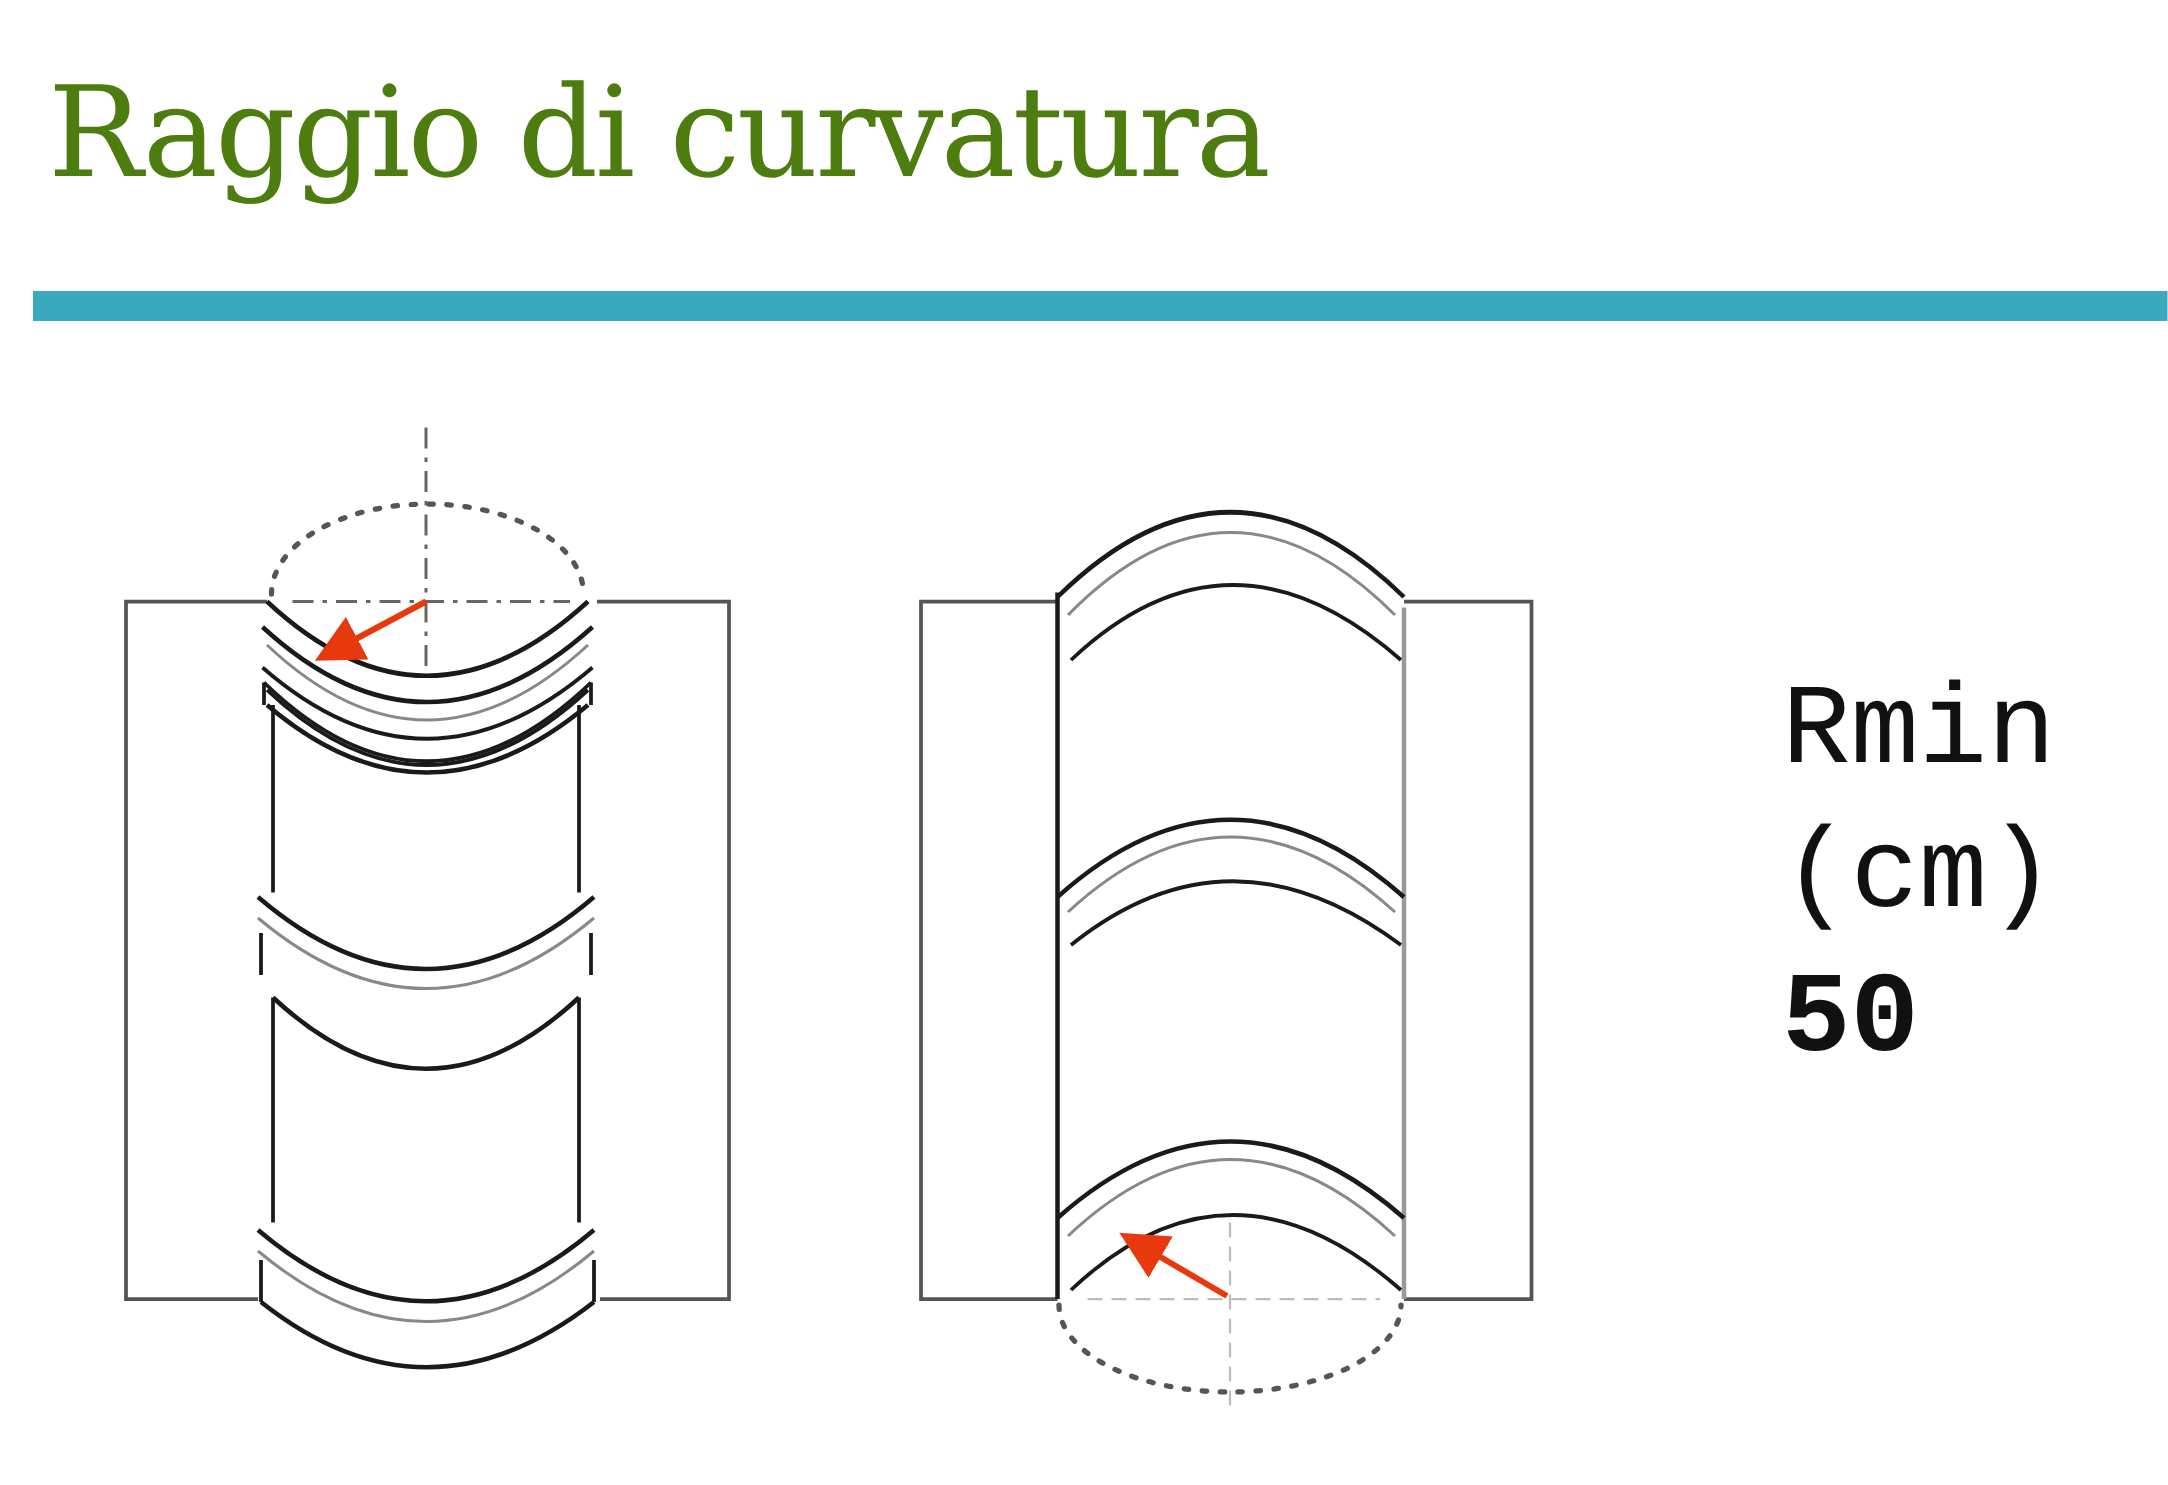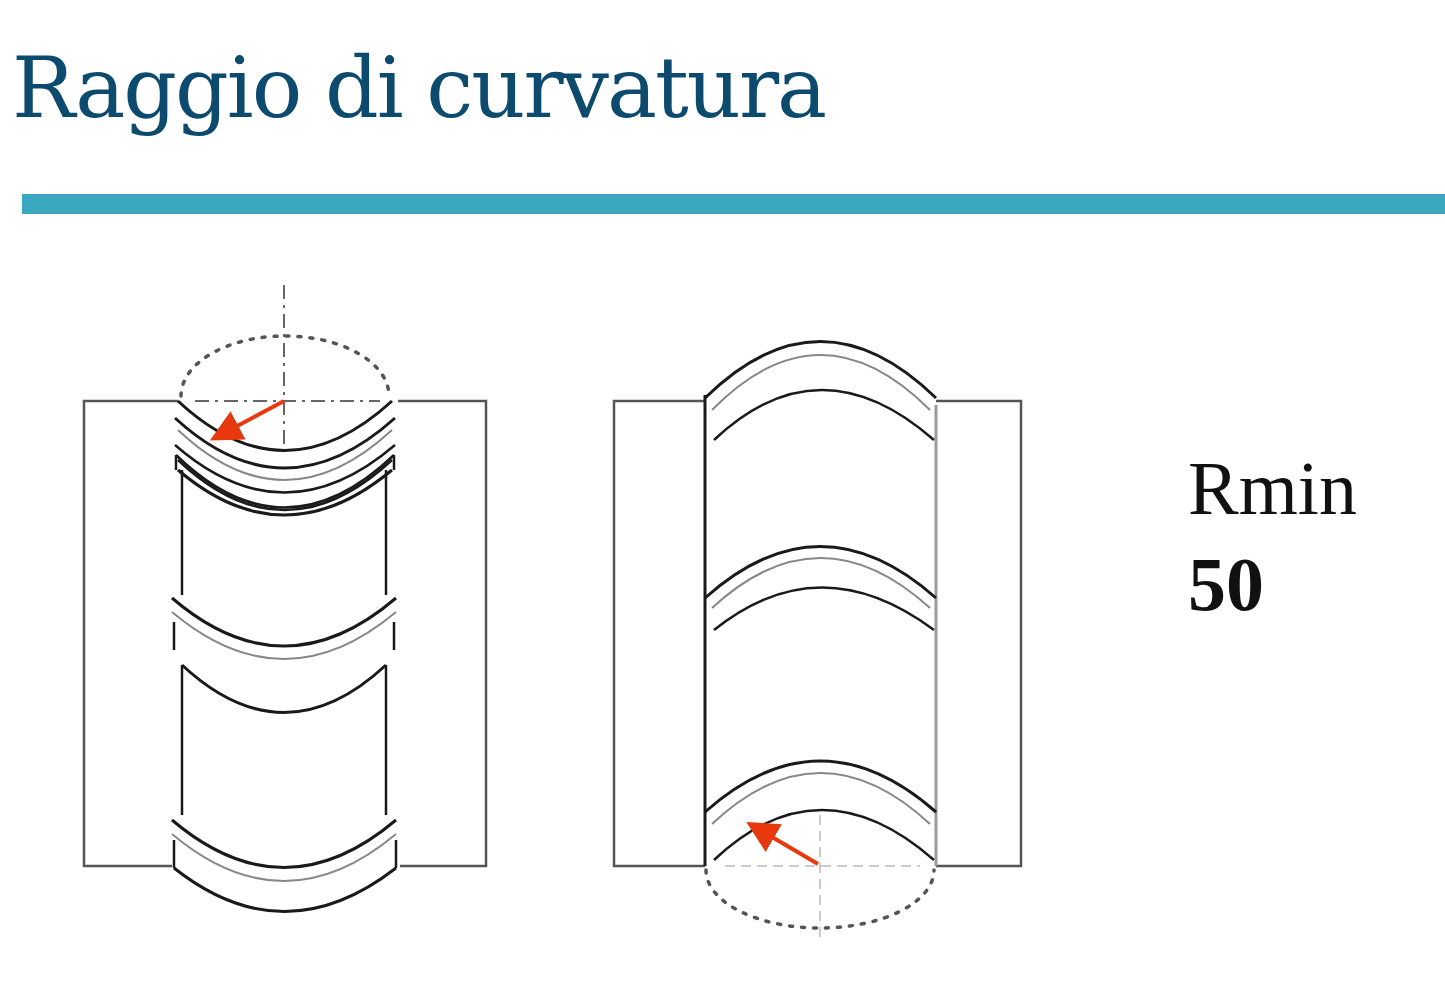--- a/index.html
+++ b/index.html
@@ -1,30 +1,30 @@
 <!DOCTYPE html>
 <html><head>
   <meta charset="utf-8">
   <style>
     html, body { margin: 0; padding: 0; background: #ffffff; }
     body { width: 1445px; height: 990px; position: relative; overflow: hidden; }
     .title {
-      position: absolute; left: 12px; top: 38px;
+      position: absolute; left: 32px; top: 38px;
       font-family: "DejaVu Serif", "Liberation Serif", serif;
-      font-size: 84px; line-height: 100px; color: #0c4a6e;
+      font-size: 84px; line-height: 100px; color: #4d7c0f;
       letter-spacing: -2px; white-space: nowrap;
     }
     .rule {
       position: absolute; left: 22px; top: 194px; width: 1423px; height: 20px;
       background: #3aa9bf;
     }
     .diagram { position: absolute; left: 0; top: 0; }
     .spec {
       position: absolute; left: 1188px; top: 440px;
-      font-family: Liberation Serif, serif; color: #111111;
+      font-family: Liberation Mono, monospace; color: #111111;
       font-size: 76px; line-height: 96px;
     }
     .spec .val { font-weight: bold; }
   </style>
 </head>
 <body>
 
 <div class="title">Raggio di curvatura</div>
 <div class="rule"></div>
 
@@ -96,14 +96,15 @@
 
     <line x1="820" y1="815" x2="820" y2="940" stroke="#bbb" stroke-width="1.5" stroke-dasharray="10,6"></line>
     <line x1="725" y1="866" x2="920" y2="866" stroke="#bbb" stroke-width="1.5" stroke-dasharray="10,6"></line>
 
     <line x1="818" y1="864" x2="760" y2="830" stroke="#e8380d" stroke-width="4" marker-end="url(#arrowhead)"></line>
   </g>
 </svg>
 
 <div class="spec">
   <div>Rmin</div>
+  <div>(cm)</div>
   <div class="val">50</div>
 </div>
 
 </body></html>

